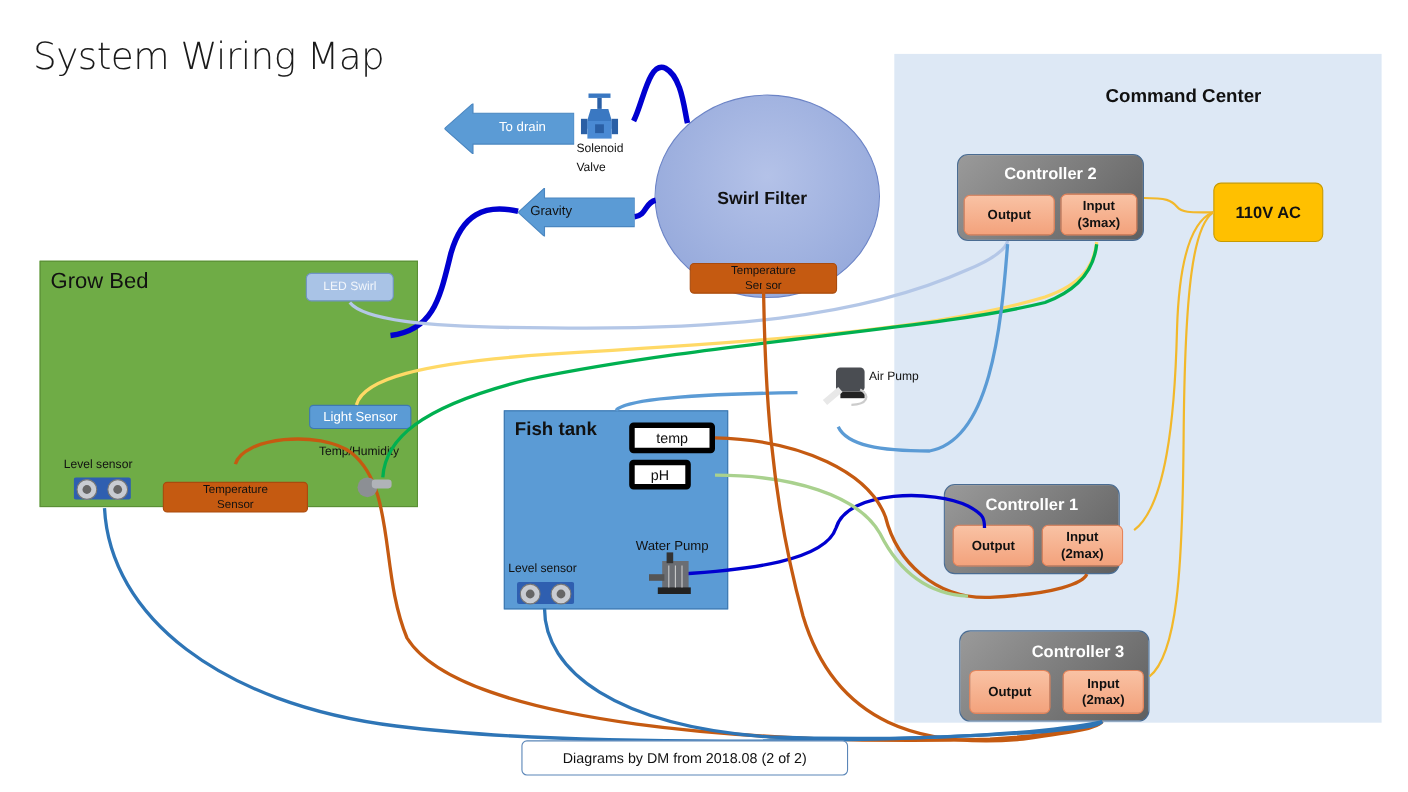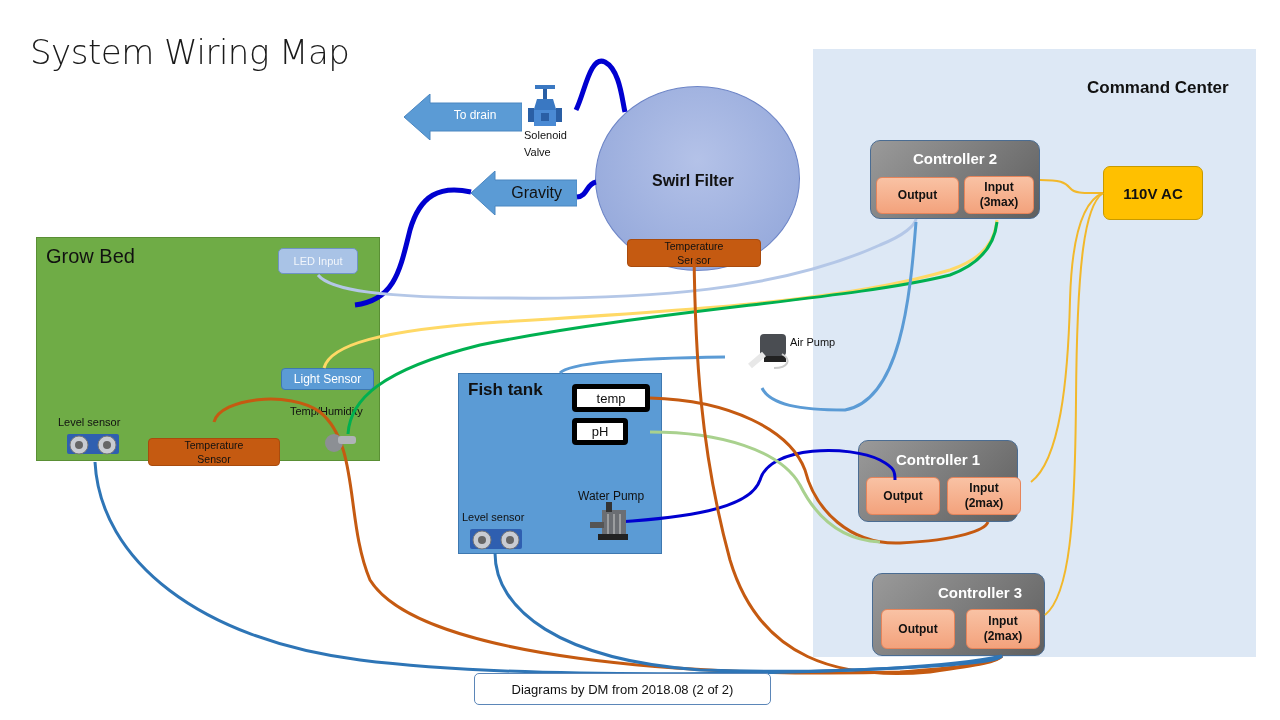--- a/index.html
+++ b/index.html
@@ -1,20 +1,20 @@
 <!DOCTYPE html>
 <html><head>
 <meta charset="utf-8">
 <style>
   html, body { margin:0; padding:0; }
   body { width:1280px; height:720px; position:relative; background:#ffffff; overflow:hidden; font-family:"Liberation Sans", sans-serif; }
   .abs { position:absolute; }
   .title { left:30px; top:32px; font-size:34px; color:#1a1a1a; font-family:"DejaVu Sans", sans-serif; font-weight:300; letter-spacing:-0.5px; }
   .cmd-panel { left:813px; top:49px; width:443px; height:608px; background:#dde8f5; }
-  .cmd-title { left:1087px; top:78px; font-size:17px; font-weight:bold; color:#111;text-align:right; }
+  .cmd-title { left:1005px; top:78px; font-size:17px; font-weight:bold; color:#111;text-align:right; }
   .grow-bed { left:36px; top:237px; width:344px; height:224px; background:#6fac46; border:1px solid #5a8f35; box-sizing:border-box; }
   .grow-title { left:46px; top:245px; font-size:20px; color:#111; }
   .led-lamp { left:278px; top:248px; width:80px; height:26px; background:#a9c3e6; border:1px solid #6f93c4; border-radius:5px; color:#f2f6fb; font-size:11px; display:flex; align-items:center; justify-content:center; box-sizing:border-box; }
   .light-sensor { left:281px; top:368px; width:93px; height:22px; background:#5b9bd5; border:1px solid #3e78b0; border-radius:4px; color:#fff; font-size:12px; display:flex; align-items:center; justify-content:center; box-sizing:border-box; }
   .orange-sensor { background:#c55a11; border:1px solid #a94b0d; border-radius:4px; color:#111; font-size:10.5px; text-align:center; line-height:14px; box-sizing:border-box; display:flex; align-items:center; justify-content:center; flex-direction:column;margin-top:16px; }
   .gb-temp { left:148px; top:422px; width:132px; height:28px; }
   .sf-temp { left:627px; top:223px; width:134px; height:28px; }
   .small-label { font-size:11px; color:#111; }
   .fish-tank { left:458px; top:373px; width:204px; height:181px; background:#5b9bd5; border:1px solid #3e78b0; box-sizing:border-box; }
   .fish-title { left:468px; top:380px; font-size:17px; font-weight:bold; color:#111; }
@@ -30,21 +30,21 @@
 </style>
 </head>
 <body>
 
 <div class="abs cmd-panel"></div>
 <div class="abs title">System Wiring Map</div>
 <div class="abs cmd-title">Command Center</div>
 
 <div class="abs grow-bed"></div>
 <div class="abs grow-title">Grow Bed</div>
-<div class="abs led-lamp">LED Input</div>
+<div class="abs led-lamp">LED Swirl</div>
 <div class="abs light-sensor">Light Sensor</div>
 <div class="abs orange-sensor gb-temp">
   <span>Temperature</span>
   <span>Sensor</span>
 </div>
 <div class="abs small-label" style="left:290px;top:405px;">Temp/Humidity</div>
 <div class="abs small-label" style="left:58px;top:416px;">Level sensor</div>
 
 <div class="abs swirl"></div>
 <div class="abs swirl-title">Swirl Filter</div>
@@ -53,21 +53,21 @@
   <span>Sensor</span>
 </div>
 
 <svg class="abs" style="left:404px;top:94px;" width="118" height="46">
   <polygon points="0,23 26,0 26,9 118,9 118,37 26,37 26,46" fill="#5b9bd5" stroke="#4a86c0"></polygon>
 </svg>
 <div class="abs" style="left:430px;top:108px;width:90px;font-size:12px;color:#fff;text-align:center;">To drain</div>
 <svg class="abs" style="left:471px;top:171px;" width="106" height="44">
   <polygon points="0,22 24,0 24,9 106,9 106,35 24,35 24,44" fill="#5b9bd5" stroke="#4a86c0"></polygon>
 </svg>
-<div class="abs" style="left:482px;top:184px;width:80px;font-size:16px;color:#111;text-align:right;">Gravity</div>
+<div class="abs" style="left:482px;top:184px;width:80px;font-size:12px;color:#111;text-align:left;">Gravity</div>
 
 <svg class="abs" style="left:528px;top:84px;" width="34" height="44">
   <rect x="7" y="1" width="20" height="4" fill="#3a78c2"></rect>
   <rect x="15" y="5" width="4" height="10" fill="#2a5fa5"></rect>
   <path d="M9 15 h16 l3 10 v8 h-22 v-8 z" fill="#3a78c2"></path>
   <rect x="0" y="24" width="6" height="14" fill="#2a5fa5"></rect>
   <rect x="28" y="24" width="6" height="14" fill="#2a5fa5"></rect>
   <rect x="6" y="26" width="22" height="16" fill="#4a8ad4"></rect>
   <rect x="13" y="29" width="8" height="8" fill="#2a5fa5"></rect>
 </svg>

